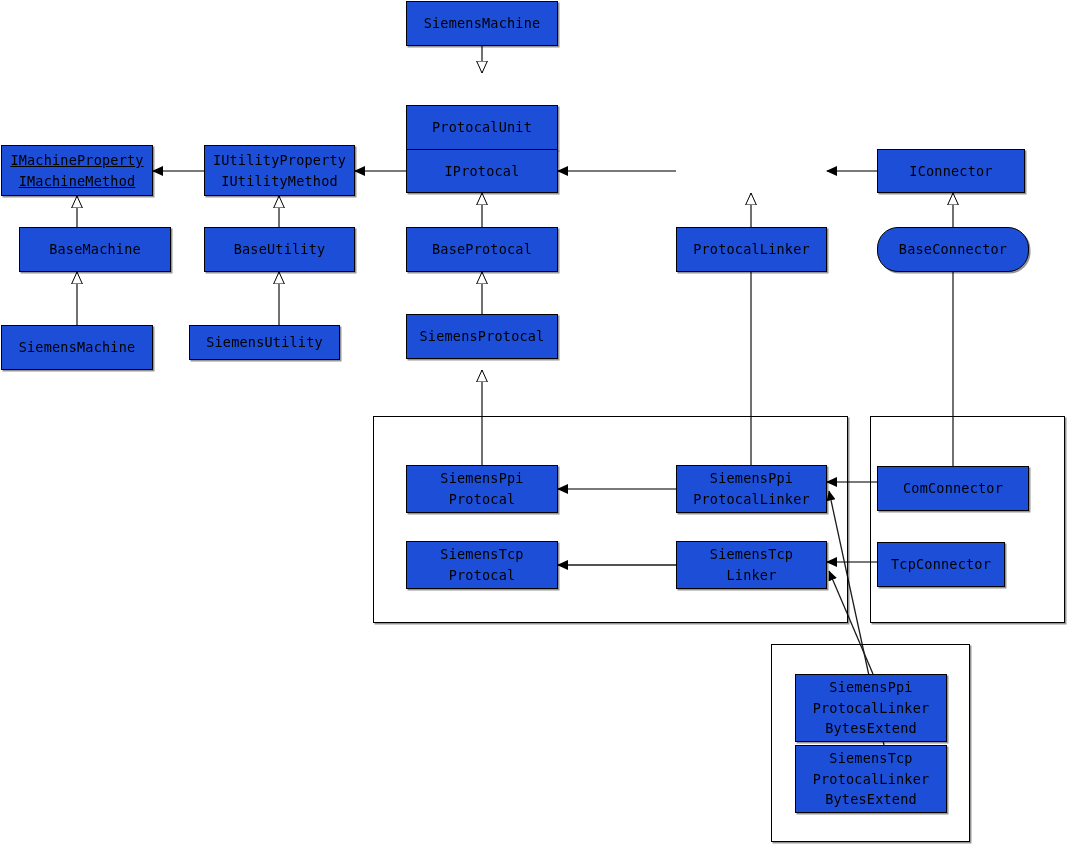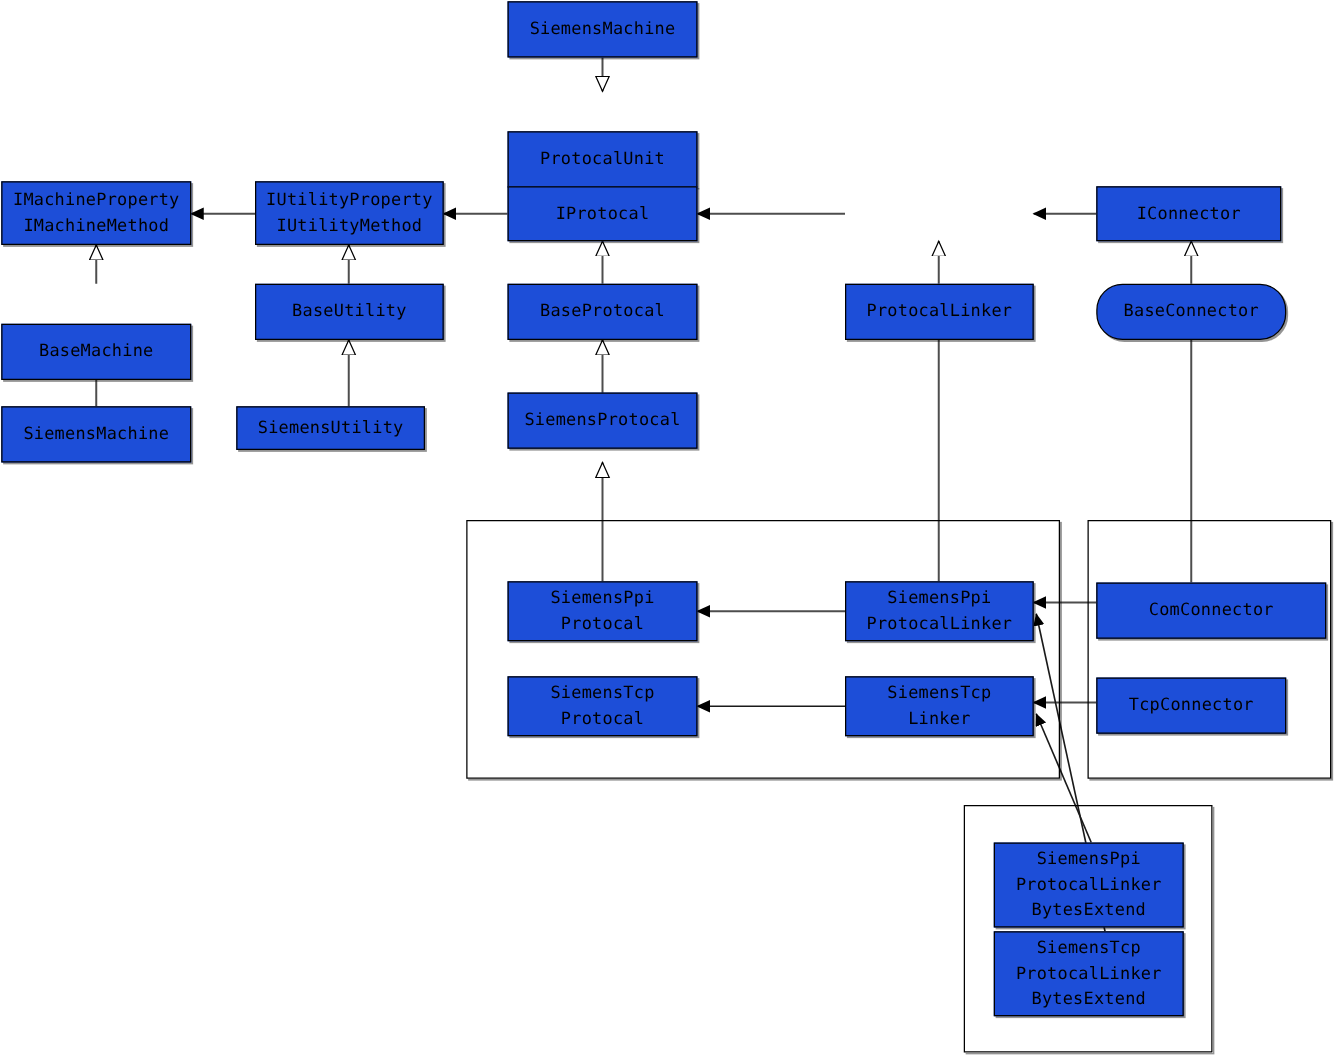--- a/index.html
+++ b/index.html
@@ -119,32 +119,32 @@
   </svg>
 
   <div class="group" style="left:373px; top:416px; width:475px; height:207px;"></div>
   <div class="group" style="left:870px; top:416px; width:195px; height:207px;"></div>
   <div class="group" style="left:771px; top:644px; width:199px; height:198px;"></div>
 
   <div class="node" style="left:406px; top:1px; width:152px; height:45px;">SiemensMachine</div>
 
   <div class="node" style="left:406px; top:73px; width:152px; height:45px;margin-top:32px;">ProtocalUnit</div>
 
-  <div class="node" style="left:1px; top:145px; width:152px; height:51px;">IMachineProperty
+  <div class="node" style="left:1px; top:145px; width:152px; height:51px;text-decoration:underline;">IMachineProperty
 IMachineMethod</div>
 
   <div class="node" style="left:406px; top:149px; width:152px; height:44px;">IProtocal</div>
 
   <div class="node" style="left:204px; top:145px; width:151px; height:51px;">IUtilityProperty
 IUtilityMethod</div>
 
 
   <div class="node" style="left:877px; top:149px; width:148px; height:44px;">IConnector</div>
 
-  <div class="node" style="left:1px; top:227px; width:152px; height:45px;margin-top:32px;">BaseMachine</div>
+  <div class="node" style="left:19px; top:227px; width:152px; height:45px;">BaseMachine</div>
 
   <div class="node" style="left:204px; top:227px; width:151px; height:45px;text-align:center;">BaseUtility</div>
 
   <div class="node" style="left:406px; top:227px; width:152px; height:45px;">BaseProtocal</div>
 
   <div class="node" style="left:676px; top:227px; width:151px; height:45px;">ProtocalLinker</div>
 
   <div class="node" style="left:877px; top:227px; width:152px; height:45px;border-radius:21px;">BaseConnector</div>
 
   <div class="node" style="left:1px; top:325px; width:152px; height:45px;">SiemensMachine</div>
@@ -158,23 +158,23 @@
 
   <div class="node" style="left:406px; top:541px; width:152px; height:48px;">SiemensTcp
 Protocal</div>
 
   <div class="node" style="left:676px; top:465px; width:151px; height:48px;">SiemensPpi
 ProtocalLinker</div>
 
   <div class="node" style="left:676px; top:541px; width:151px; height:48px;">SiemensTcp
 Linker</div>
 
-  <div class="node" style="left:877px; top:466px; width:184px; height:45px;text-align:right;">ComConnector</div>
+  <div class="node" style="left:877px; top:466px; width:152px; height:45px;text-align:right;">ComConnector</div>
 
-  <div class="node" style="left:877px; top:542px; width:152px; height:45px;">TcpConnector</div>
+  <div class="node" style="left:877px; top:542px; width:128px; height:45px;">TcpConnector</div>
 
   <div class="node" style="left:795px; top:674px; width:152px; height:68px;">SiemensPpi
 ProtocalLinker
 BytesExtend</div>
 
   <div class="node" style="left:795px; top:745px; width:152px; height:68px;">SiemensTcp
 ProtocalLinker
 BytesExtend</div>
 
 </div>

